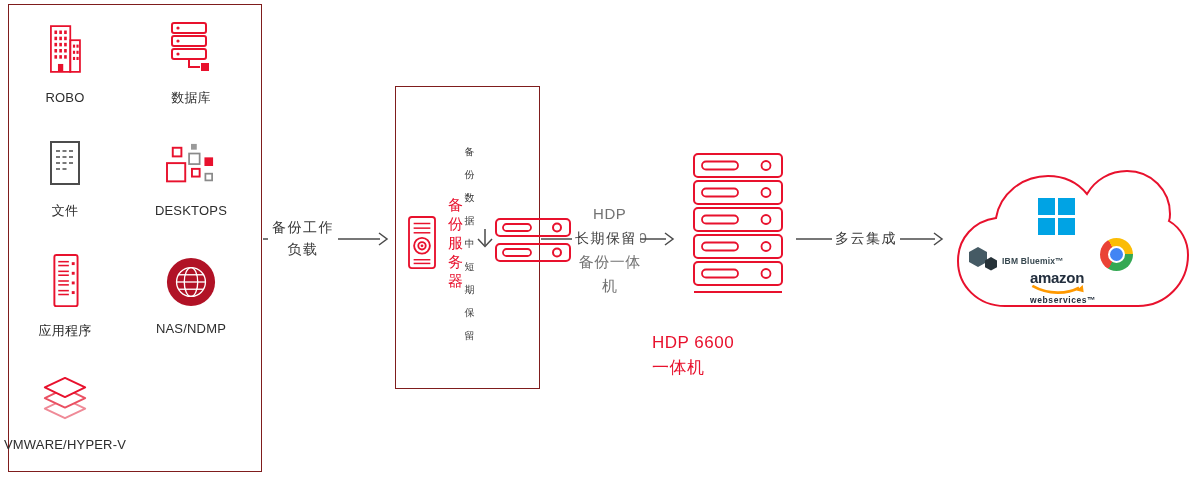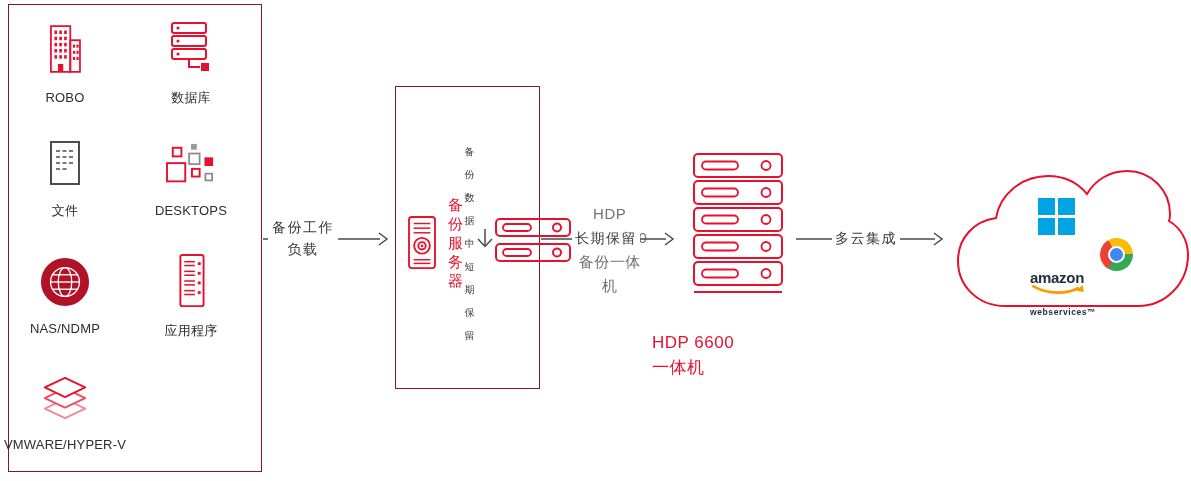--- a/index.html
+++ b/index.html
@@ -40,21 +40,21 @@
   .ms-logo{left:90px;top:40px;display:grid;grid-template-columns:17px 17px;grid-template-rows:17px 17px;gap:3px}
   .ms-logo i{display:block;background:#00a3e4}
   .chrome{left:152px;top:80px;width:33px;height:33px;border-radius:50%;position:absolute;
           background:conic-gradient(from 210deg,#ea4335 0 120deg,#fbbc05 120deg 240deg,#34a853 240deg 360deg)}
   .chrome::after{content:"";position:absolute;inset:8px;background:#4285f4;border:2.5px solid #fff;border-radius:50%}
   .ibm{left:20px;top:88px;display:flex;align-items:center;gap:4px}
   .ibm-label{font-size:8.5px;font-weight:bold;color:#37474f;letter-spacing:.2px}
   .aws{left:82px;top:112px;display:flex;flex-direction:column;}
   .aws-word{font-size:15px;font-weight:bold;color:#232f3e;letter-spacing:-.3px;line-height:15px}
   .aws-smile{margin-top:-1px;line-height:0}
-  .aws-sub{font-size:8.5px;font-weight:bold;color:#232f3e;letter-spacing:.6px;margin-top:13px;line-height:9px}
+  .aws-sub{font-size:8.5px;font-weight:bold;color:#232f3e;letter-spacing:.6px;margin-top:1px;line-height:9px}
 </style>
 </head>
 <body>
 
 <div class="canvas">
 
   <div class="panel workload-box">
 
     <div class="cell">
       <span>
@@ -142,36 +142,20 @@
           </g>
           <rect x="42" y="16" width="9" height="9" fill="#e8112d"></rect>
           <rect x="28" y="2" width="6" height="6" fill="#9a9a9a"></rect>
         </svg>
       </span>
       <span class="cell-label">DESKTOPS</span>
     </div>
 
     <div class="cell">
       <span>
-        <svg width="52" height="52" viewBox="0 0 54 54">
-          <circle cx="27" cy="27" r="25" fill="#b11226"></circle>
-          <g fill="none" stroke="#fff" stroke-width="1.4">
-            <circle cx="27" cy="27" r="15"></circle>
-            <ellipse cx="27" cy="27" rx="7" ry="15"></ellipse>
-            <line x1="12" y1="27" x2="42" y2="27"></line>
-            <line x1="14.5" y1="19.5" x2="39.5" y2="19.5"></line>
-            <line x1="14.5" y1="34.5" x2="39.5" y2="34.5"></line>
-          </g>
-        </svg>
-      </span>
-      <span class="cell-label">NAS/NDMP</span>
-    </div>
-
-    <div class="cell">
-      <span>
         <svg width="44" height="56" viewBox="0 0 44 58">
           <rect x="11" y="2" width="24" height="53" rx="2" fill="none" stroke="#e8112d" stroke-width="2"></rect>
           <g stroke="#e8112d" stroke-width="1.6">
             <line x1="15" y1="9" x2="26" y2="9"></line>
               <line x1="15" y1="13" x2="26" y2="13"></line>
             <line x1="15" y1="19" x2="26" y2="19"></line>
               <line x1="15" y1="23" x2="26" y2="23"></line>
             <line x1="15" y1="29" x2="26" y2="29"></line>
               <line x1="15" y1="33" x2="26" y2="33"></line>
             <line x1="15" y1="39" x2="26" y2="39"></line>
@@ -179,20 +163,36 @@
           </g>
           <g fill="#e8112d">
             <rect x="29" y="9.5" width="3" height="3"></rect>
               <rect x="29" y="19.5" width="3" height="3"></rect>
             <rect x="29" y="29.5" width="3" height="3"></rect>
               <rect x="29" y="39.5" width="3" height="3"></rect>
           </g>
         </svg>
       </span>
       <span class="cell-label">应用程序</span>
+    </div>
+
+    <div class="cell">
+      <span>
+        <svg width="52" height="52" viewBox="0 0 54 54">
+          <circle cx="27" cy="27" r="25" fill="#b11226"></circle>
+          <g fill="none" stroke="#fff" stroke-width="1.4">
+            <circle cx="27" cy="27" r="15"></circle>
+            <ellipse cx="27" cy="27" rx="7" ry="15"></ellipse>
+            <line x1="12" y1="27" x2="42" y2="27"></line>
+            <line x1="14.5" y1="19.5" x2="39.5" y2="19.5"></line>
+            <line x1="14.5" y1="34.5" x2="39.5" y2="34.5"></line>
+          </g>
+        </svg>
+      </span>
+      <span class="cell-label">NAS/NDMP</span>
     </div>
 
     <div class="cell">
       <span>
         <svg width="56" height="50" viewBox="0 0 56 52">
           <g stroke-linejoin="round" stroke-width="2">
             <path d="M28 26 L49 36 L28 46 L7 36 Z" fill="none" stroke="#ef8a97"></path>
             <path d="M28 15 L49 25 L28 35 L7 25 Z" fill="#fff" stroke="#ea5062"></path>
             <path d="M28 4 L49 14 L28 24 L7 14 Z" fill="#fff" stroke="#e8112d"></path>
           </g>
@@ -321,20 +321,29 @@
 
     <div class="logo ms-logo">
       <i></i>
         <i></i>
         <i></i>
         <i></i>
     </div>
 
     <div class="logo chrome"></div>
 
+    <div class="logo ibm">
+      <span>
+        <svg width="30" height="26" viewBox="0 0 30 26">
+          <polygon points="10,1 19,6 19,16 10,21 1,16 1,6" fill="#455a64"></polygon>
+          <polygon points="23,11 29,14.4 29,21.2 23,24.6 17,21.2 17,14.4" fill="#263238"></polygon>
+        </svg>
+      </span>
+      <span class="ibm-label">IBM Bluemix™</span>
+    </div>
 
     <div class="logo aws">
       <span class="aws-word">amazon</span>
       <span class="aws-smile">
         <svg width="56" height="11" viewBox="0 0 60 12">
           <path d="M2 2 C 20 12, 40 11, 53 4" stroke="#ff9900" stroke-width="3" fill="none"></path>
           <polygon points="57,1 58,9 50,7" fill="#ff9900"></polygon>
         </svg>
       </span>
       <span class="aws-sub">webservices™</span>

